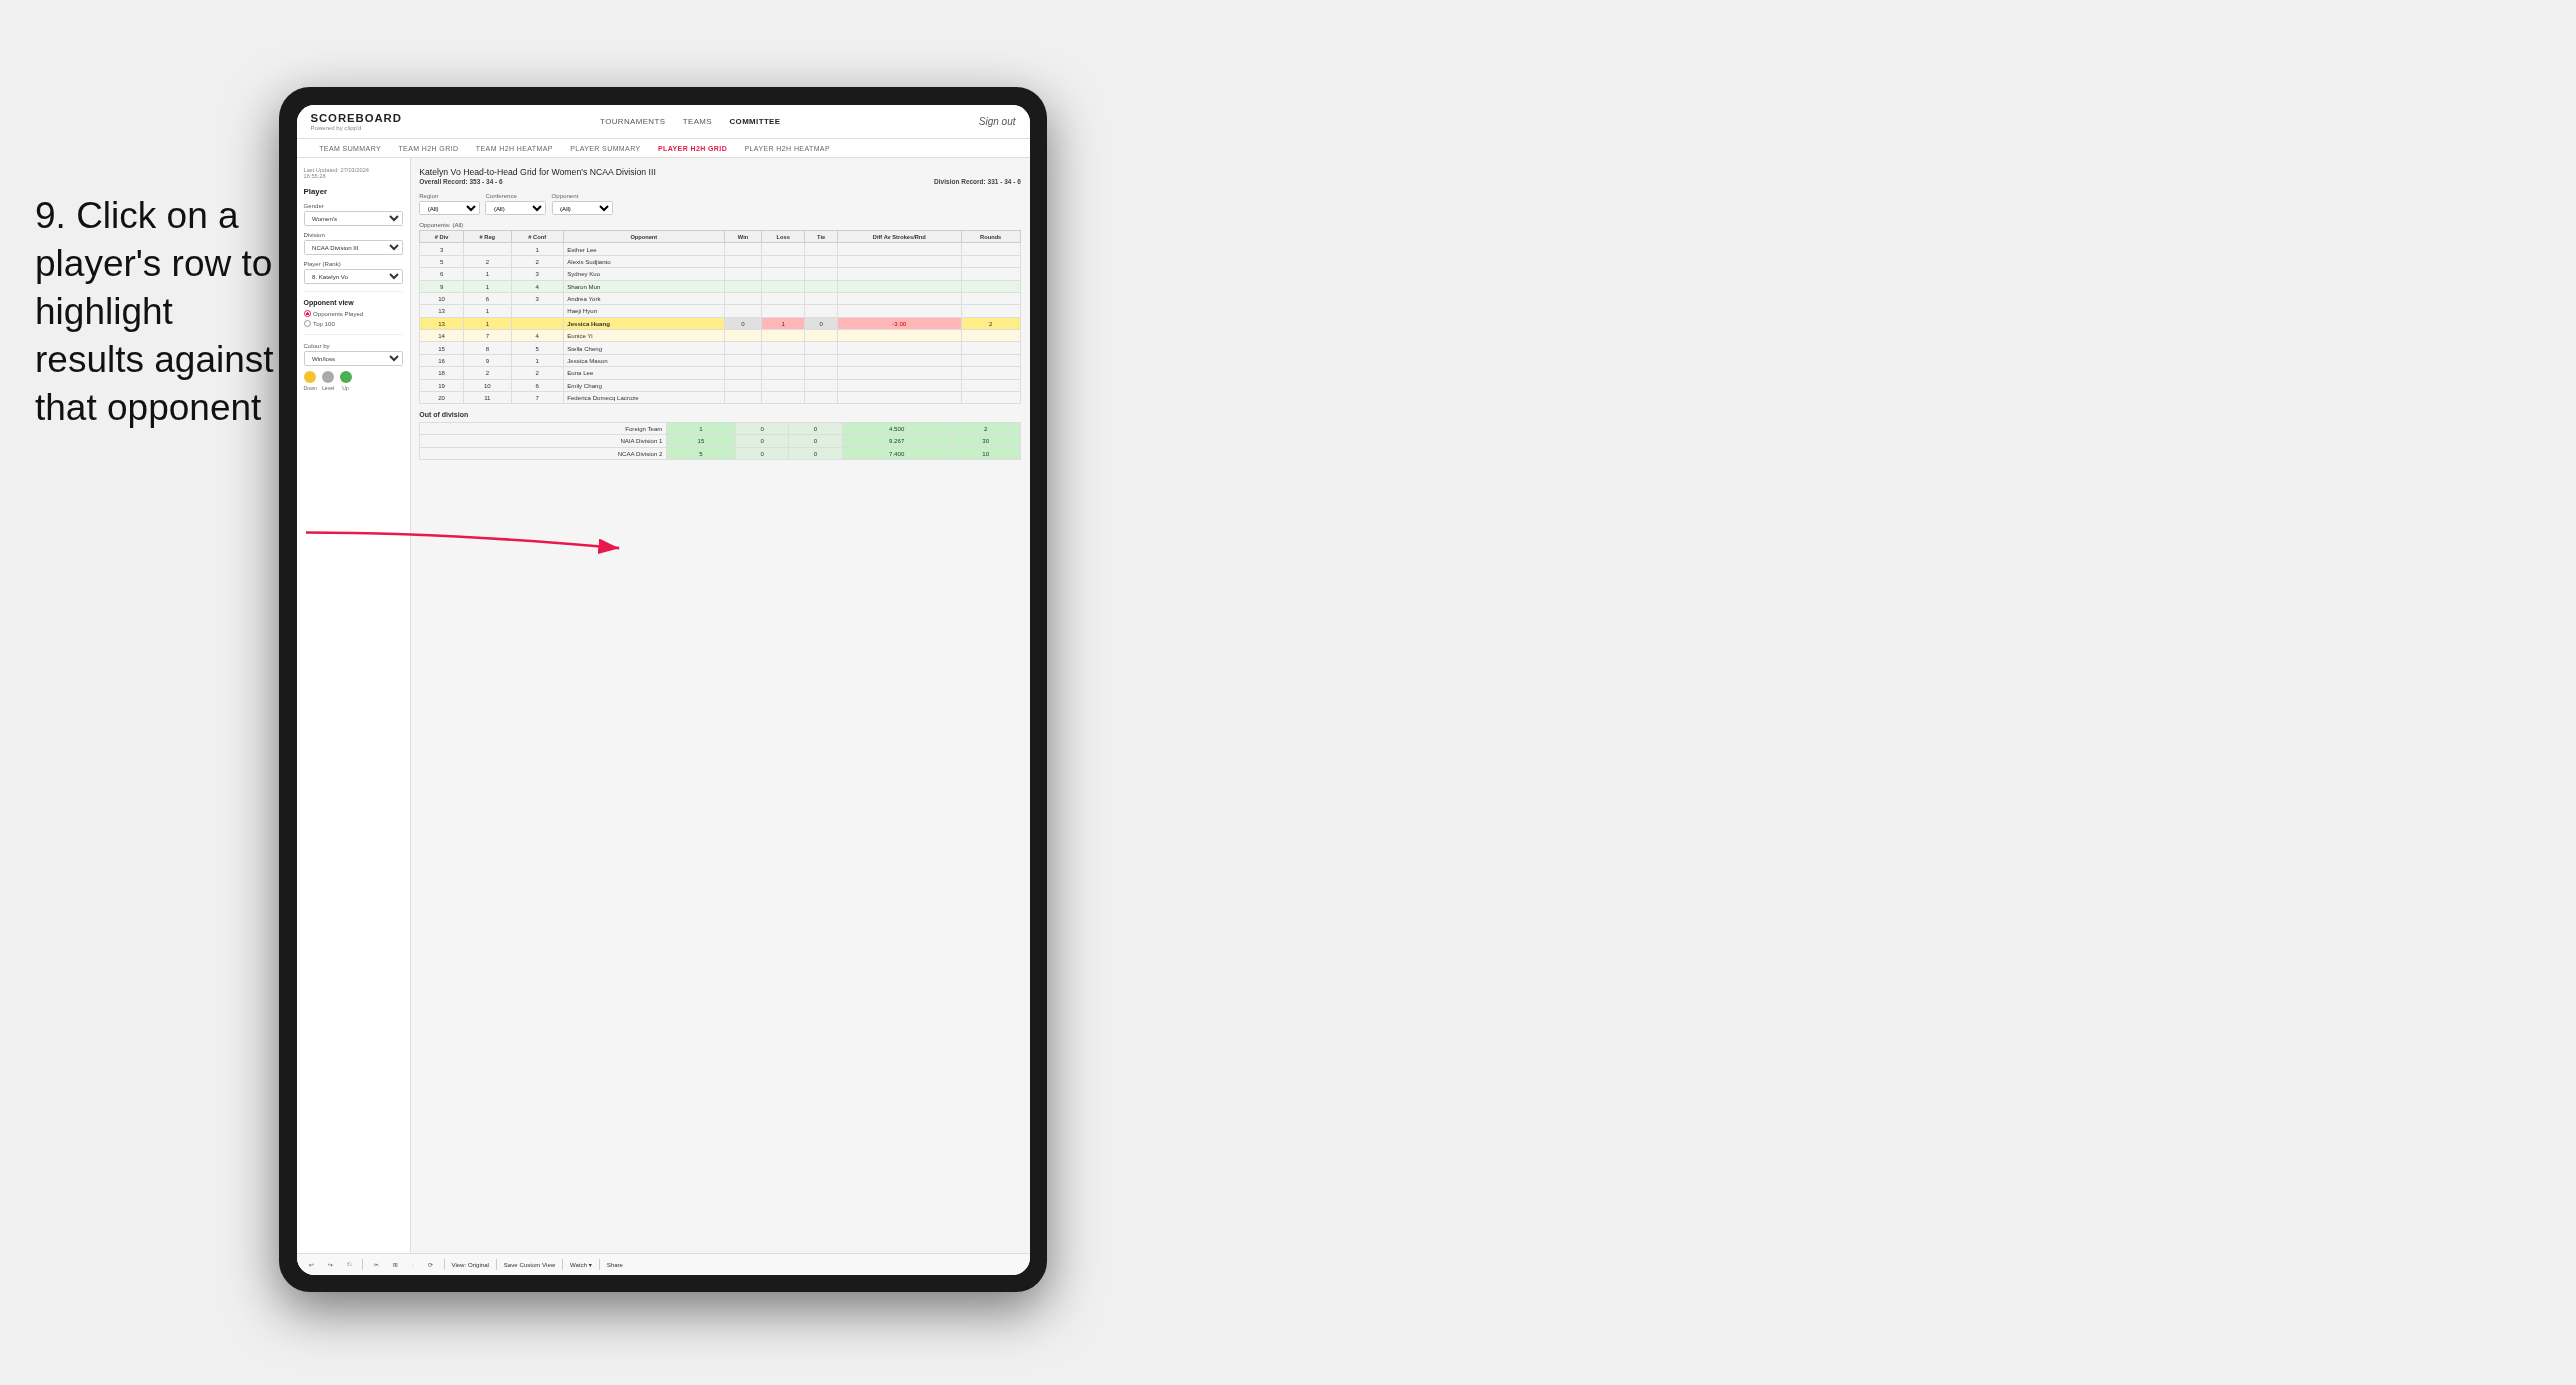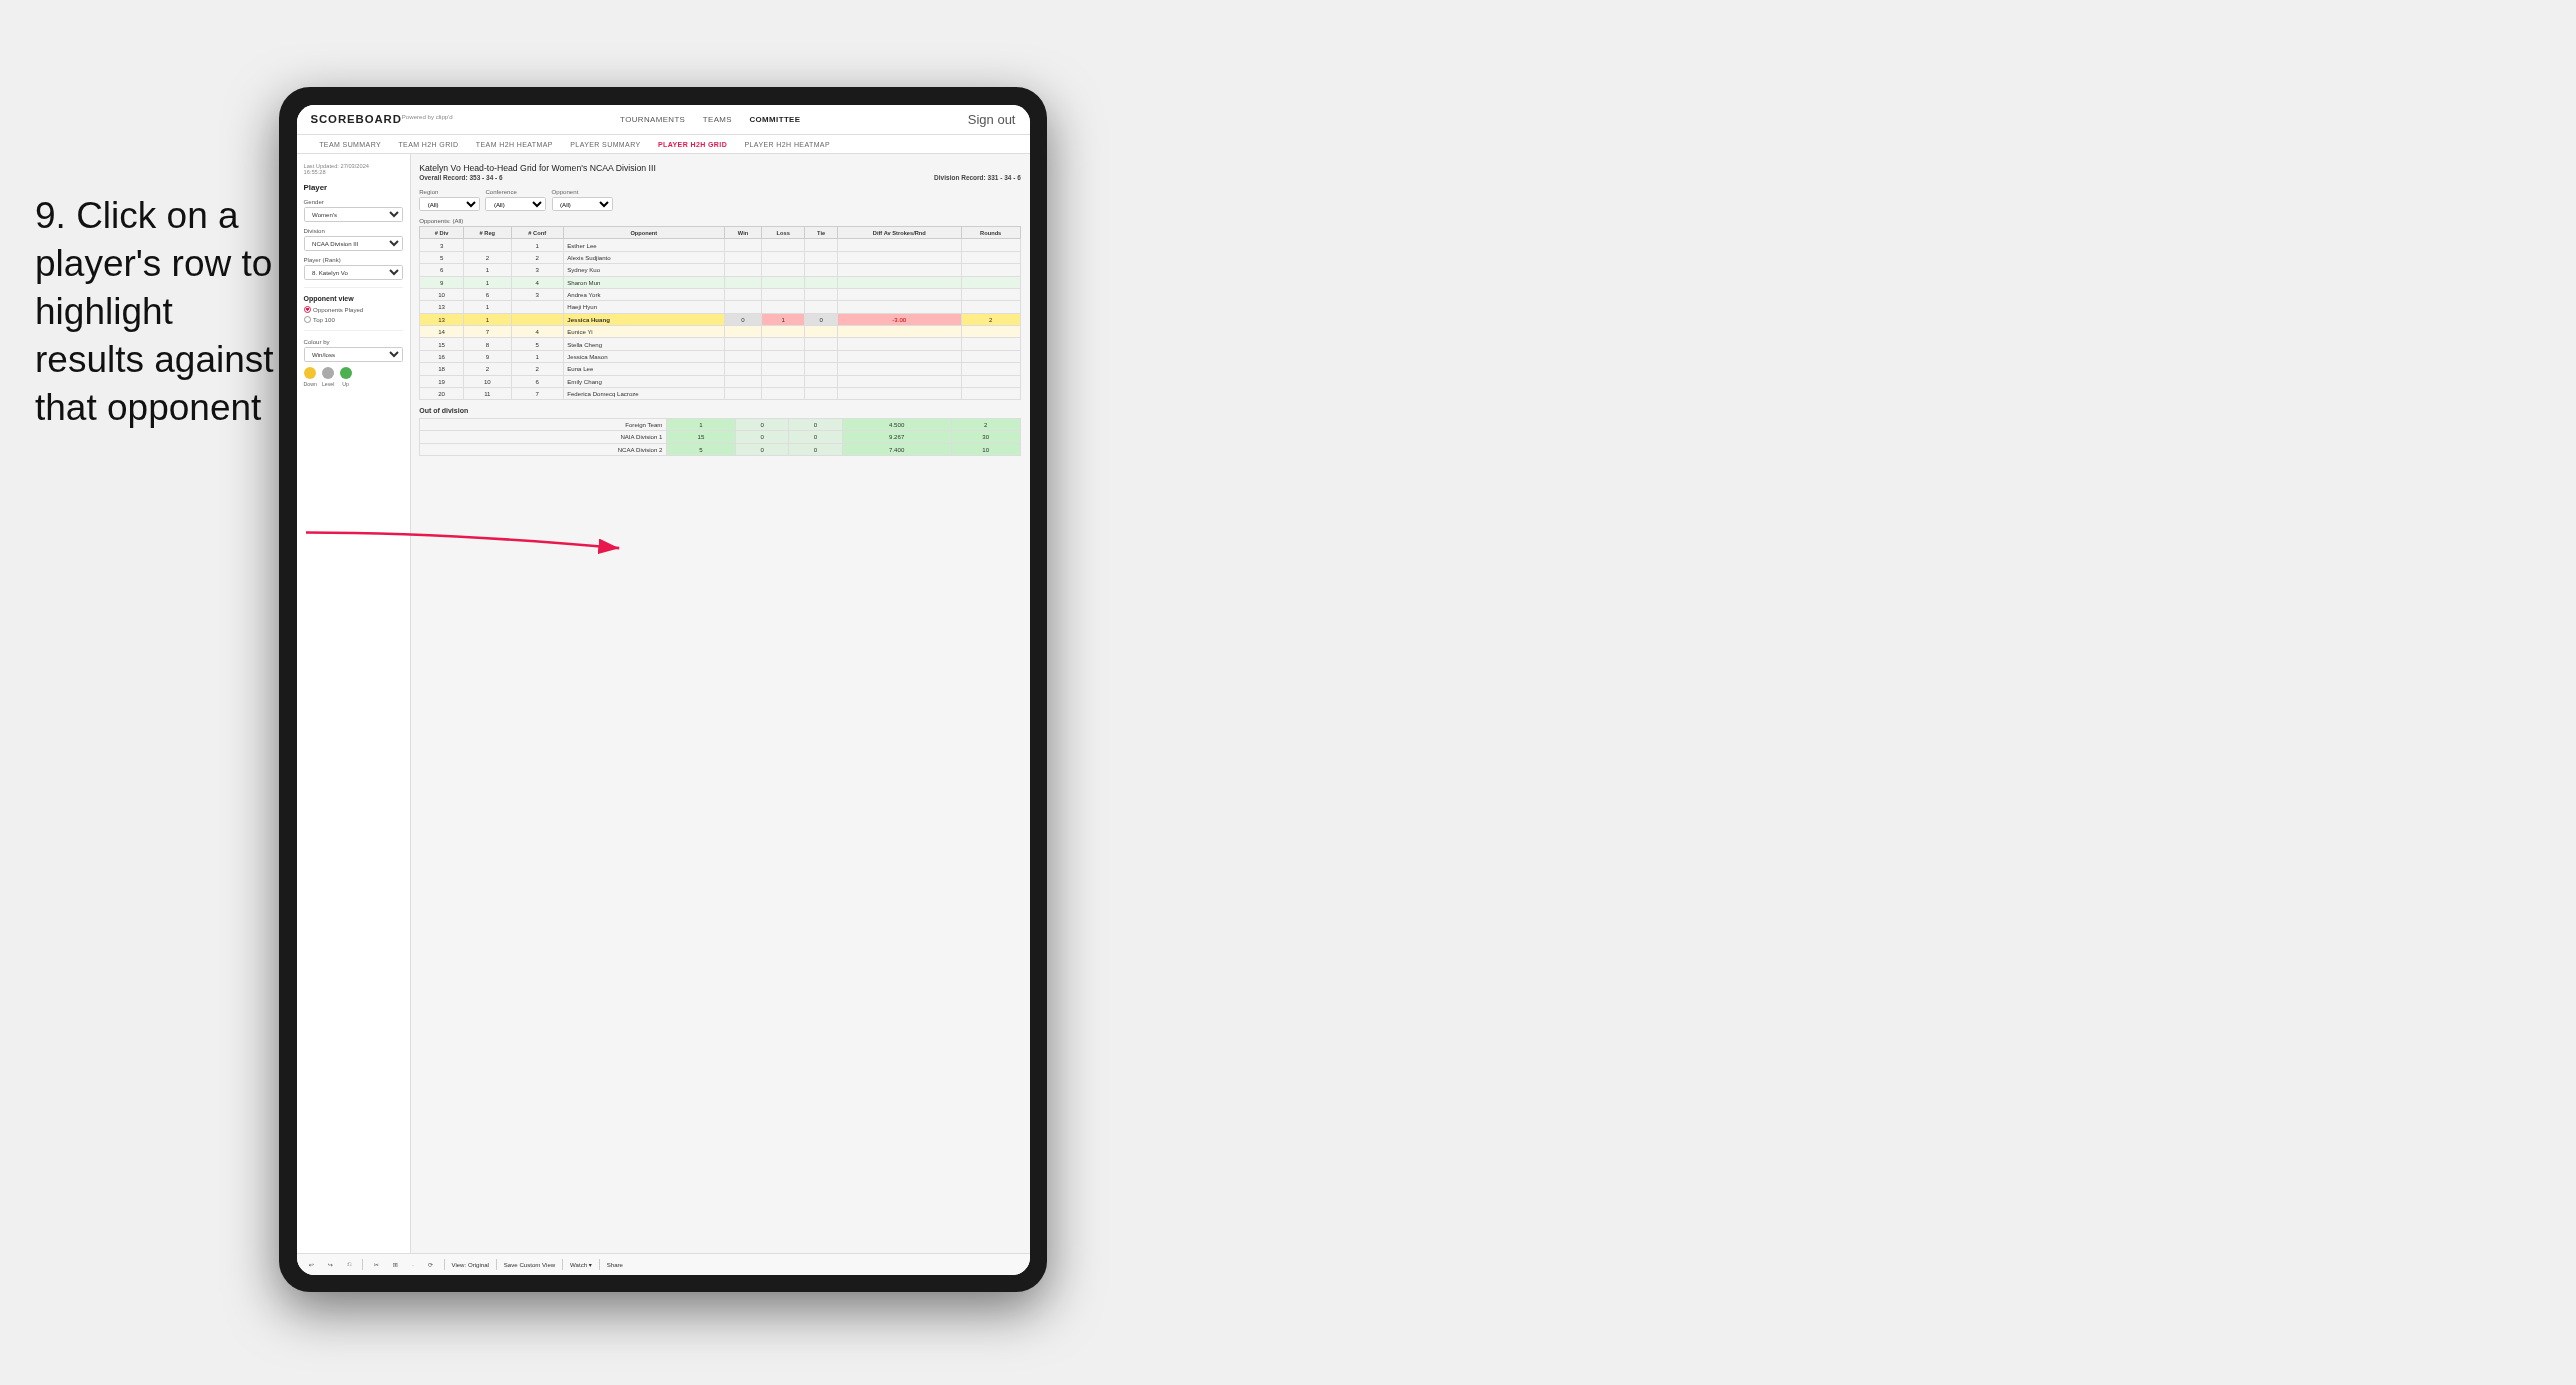--- a/index.html
+++ b/index.html
@@ -53,21 +53,21 @@
       border-bottom: 0.9px solid #ddd;
       padding: 7px 14px;
       display: flex;
       align-items: center;
       justify-content: space-between;
       flex-shrink: 0;
     }
 
     .logo-area {
       display: flex;
-      flex-direction: row;
+      flex-direction: column;
     }
 
     .logo-text {
       font-size: 11.4px;
       font-weight: 900;
       color: #222;
       letter-spacing: 0.9px;
       text-transform: uppercase;
     }
 
@@ -89,22 +89,23 @@
       cursor: pointer;
       letter-spacing: 0.4px;
     }
 
     .nav-link.active {
       color: #222;
       font-weight: bold;
     }
 
     .sign-out {
-      font-size: 13px;
+      font-size: 10px;
       color: #555;
+      font-style: italic;
     }
 
     
     .sub-nav {
       background: #fff;
       border-bottom: 1.7px solid #ddd;
       padding: 0 14px;
       display: flex;
       gap: 0;
       flex-shrink: 0;

